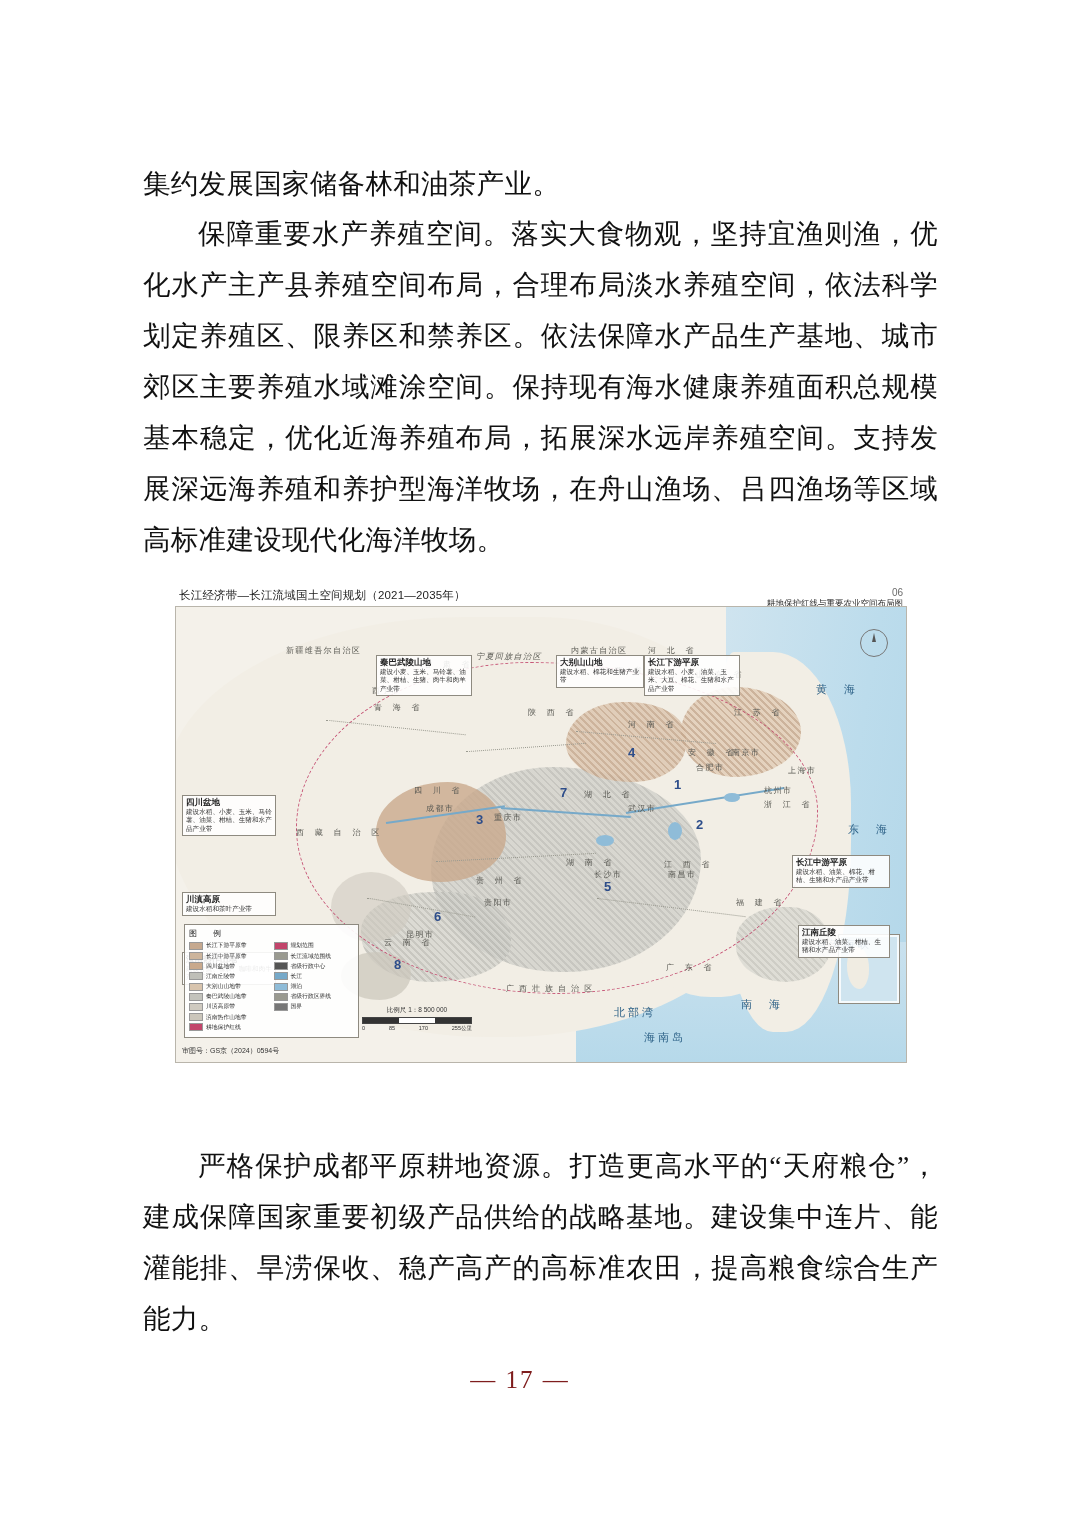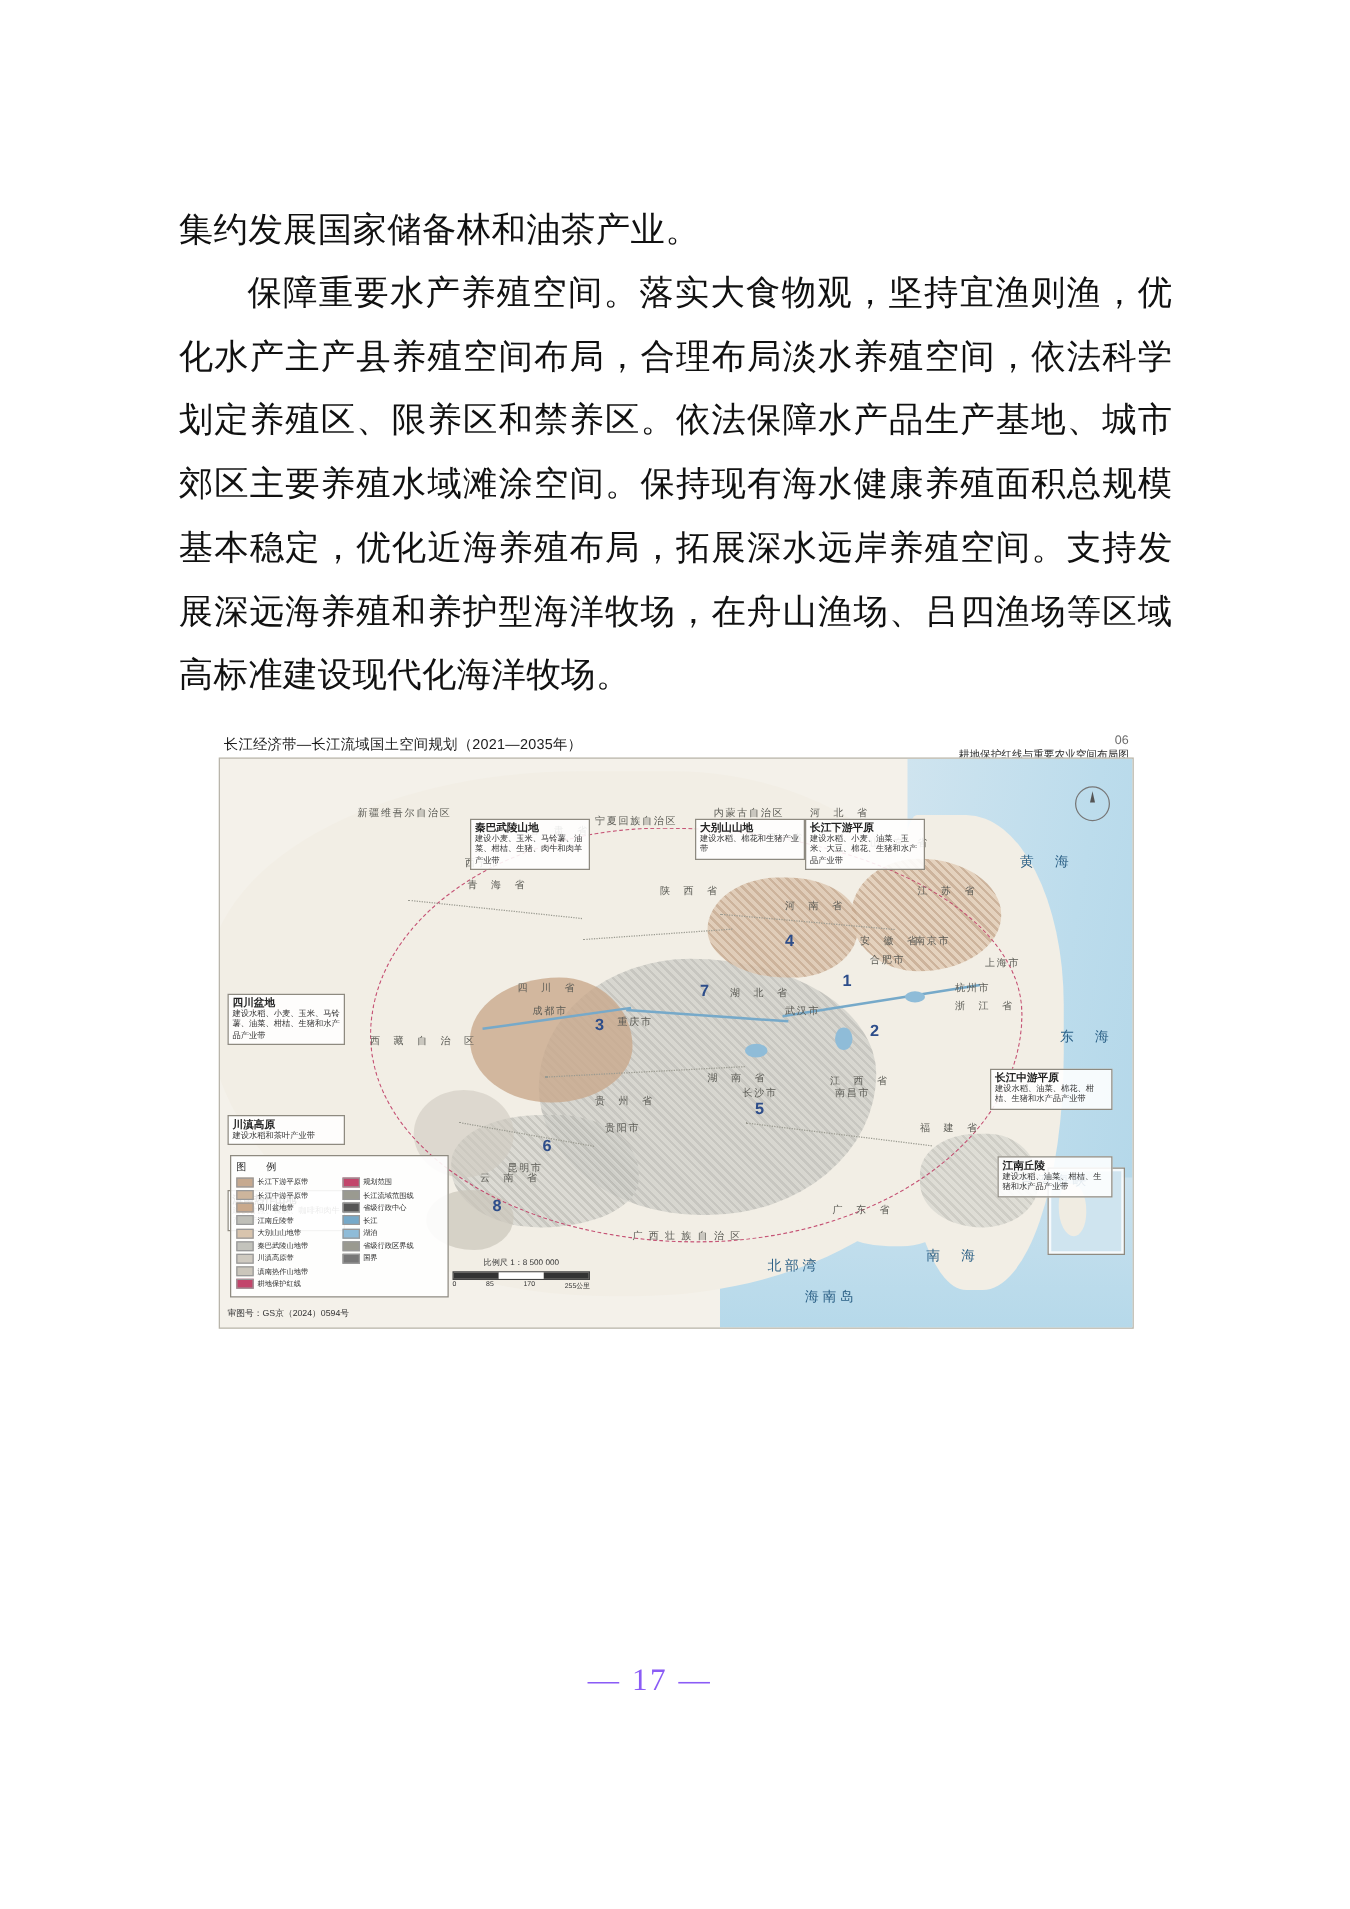--- a/index.html
+++ b/index.html
@@ -350,25 +350,25 @@
     left: 8px; top: 12px;
     width: 22px; height: 42px;
     background: #f0ece2;
     border-radius: 40% 50% 45% 55%;
   }
 
   
   .page-number {
     position: absolute;
     left: 0; right: 0;
-    top: 1331px;
+    top: 1366px;
     text-align: center;
     font-size: 25px;
     letter-spacing: 2px;
-    color: #8b5cf6;
+    color: #7f1d1d;
     padding-right: 40px;
   }
 </style>
 </head>
 <body>
 
 <div class="page">
 
   <div class="body-text" id="para-1">集约发展国家储备林和油茶产业。</div>
 
@@ -428,21 +428,21 @@
           <div class="sea-label" style="left: 672px; top: 215px;">东　海</div>
           <div class="sea-label" style="left: 565px; top: 390px;">南　海</div>
           <div class="sea-label" style="left: 438px; top: 398px;">北部湾</div>
           <div class="sea-label" style="left: 640px; top: 330px;">台湾海峡</div>
           <div class="sea-label" style="left: 468px; top: 423px;">海南岛</div>
         </div>
       <div id="prov-labels">
           <div class="prov-label" style="left: 198px; top: 95px;">青　海　省</div>
           <div class="prov-label" style="left: 248px; top: 52px;">甘　肃　省</div>
           <div class="prov-label" style="left: 352px; top: 38px; padding-left: 43px;">内蒙古自治区</div>
-          <div class="prov-label" style="left: 300px; top: 44px;">宁夏回族自治区</div>
+          <div class="prov-label" style="left: 300px; top: 44px; font-style: italic;">宁夏回族自治区</div>
           <div class="prov-label" style="left: 352px; top: 100px;">陕　西　省</div>
           <div class="prov-label" style="left: 420px; top: 58px;">山　西　省</div>
           <div class="prov-label" style="left: 452px; top: 112px;">河　南　省</div>
           <div class="prov-label" style="left: 520px; top: 62px;">山　东　省</div>
           <div class="prov-label" style="left: 472px; top: 38px;">河　北　省</div>
           <div class="prov-label" style="left: 558px; top: 100px;">江　苏　省</div>
           <div class="prov-label" style="left: 512px; top: 140px;">安　徽　省</div>
           <div class="prov-label" style="left: 408px; top: 182px;">湖　北　省</div>
           <div class="prov-label" style="left: 238px; top: 178px;">四　川　省</div>
           <div class="prov-label" style="left: 120px; top: 220px;">西　藏　自　治　区</div>
@@ -599,15 +599,16 @@
             <span>85</span>
             <span>170</span>
             <span>255公里</span>
           </div>
       </div>
 
       <div class="approval">审图号：GS京（2024）0594号</div>
     </div>
   </div>
 
+  <div class="body-text indent" id="para-3">严格保护成都平原耕地资源。打造更高水平的“天府粮仓”，建成保障国家重要初级产品供给的战略基地。建设集中连片、能灌能排、旱涝保收、稳产高产的高标准农田，提高粮食综合生产能力。</div>
 
   <div class="page-number">— 17 —</div>
 </div>
 
 </body></html>

